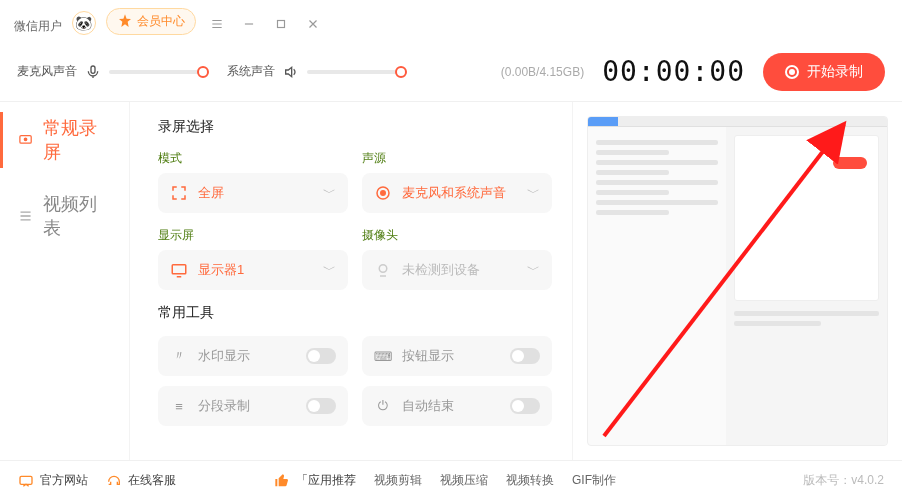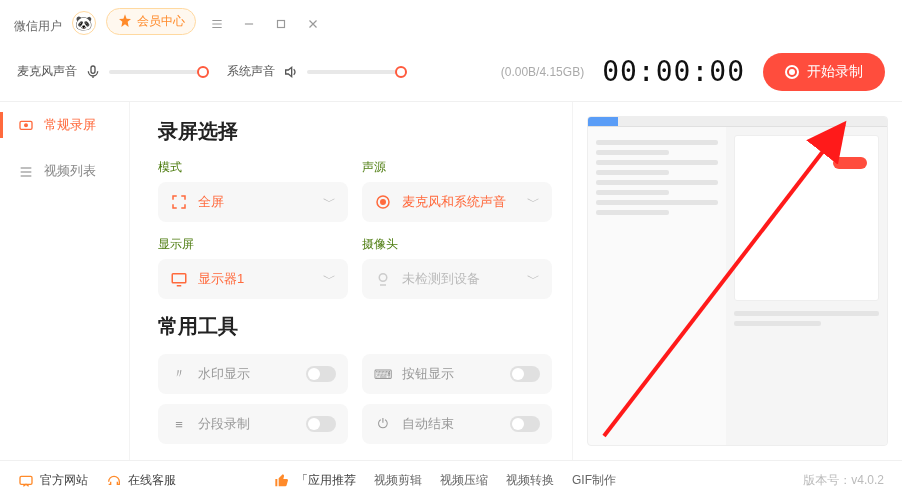--- a/index.html
+++ b/index.html
@@ -18,27 +18,27 @@
 .aud-group{display:flex;align-items:center;gap:8px;color:#555;font-size:12px}
 .slider{width:100px;height:4px;background:#e8e8e8;border-radius:2px;position:relative}
 .slider .thumb{position:absolute;width:12px;height:12px;background:#fff;border:2px solid #ff5a3d;border-radius:50%;top:-4px}
 .storage{color:#aaa;font-size:12px;margin-left:auto}
 .timer{font-family:monospace;font-size:28px;font-weight:400;letter-spacing:1px;color:#111}
 .start-btn{background:#ff4d3d;color:#fff;border:none;border-radius:22px;padding:10px 22px;font-size:14px;display:flex;align-items:center;gap:8px;cursor:pointer}
 .start-btn .rec-dot{width:14px;height:14px;border:2px solid #fff;border-radius:50%;display:inline-block;position:relative}
 .start-btn .rec-dot::after{content:"";width:6px;height:6px;background:#fff;border-radius:50%;position:absolute;top:2px;left:2px}
 .main{display:flex;height:358px}
 .sidebar{width:130px;display:flex;flex-direction:column;border-right:1px solid #f3f3f3}
-.nav-item{display:flex;align-items:flex-end;gap:10px;padding:14px 18px;color:#888;cursor:pointer;font-size:13px;position:relative}
+.nav-item{display:flex;align-items:center;gap:10px;padding:14px 18px;color:#888;cursor:pointer;font-size:18px;position:relative}
 .nav-item.active{color:#ff6a3d}
 .nav-item.active::before{content:"";position:absolute;left:0;top:10px;bottom:10px;width:3px;background:#ff6a3d}
 .sidebar-bottom{margin-top:auto;display:flex;padding:10px;gap:4px}
 .sb-btn{flex:1;display:flex;flex-direction:column;align-items:center;gap:4px;color:#999;font-size:11px;cursor:pointer}
 .content{flex:1;padding:16px 20px 16px 28px;overflow:auto}
-.sec-title{font-size:20px;font-weight:700;margin-bottom:14px;color:#222}
+.sec-title{font-size:14px;font-weight:400;margin-bottom:14px;color:#222}
 .label{font-size:12px;color:#4d7c0f;margin-bottom:6px}
 .row{display:flex;gap:14px;margin-bottom:14px}
 .col{flex:1}
 .select{height:40px;background:#f7f7f7;border-radius:8px;display:flex;align-items:center;padding:0 12px;gap:10px;cursor:pointer;position:relative}
 .select.accent{color:#ff6a3d}
 .select .sel-icon{width:18px;height:18px;display:flex;align-items:center;justify-content:center;flex-shrink:0}
 .select .chev{margin-left:auto;color:#bbb}
 .select.disabled{color:#bbb}
 .tool-row{display:flex;gap:14px;margin-top:10px}
 .tool{flex:1;height:40px;background:#f7f7f7;border-radius:8px;display:flex;align-items:center;padding:0 12px;gap:10px;color:#999;font-size:13px}

